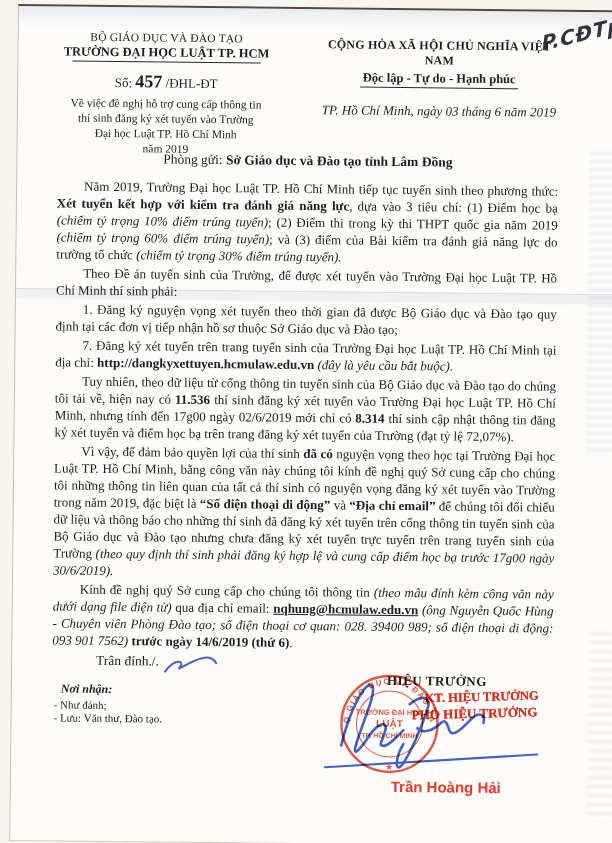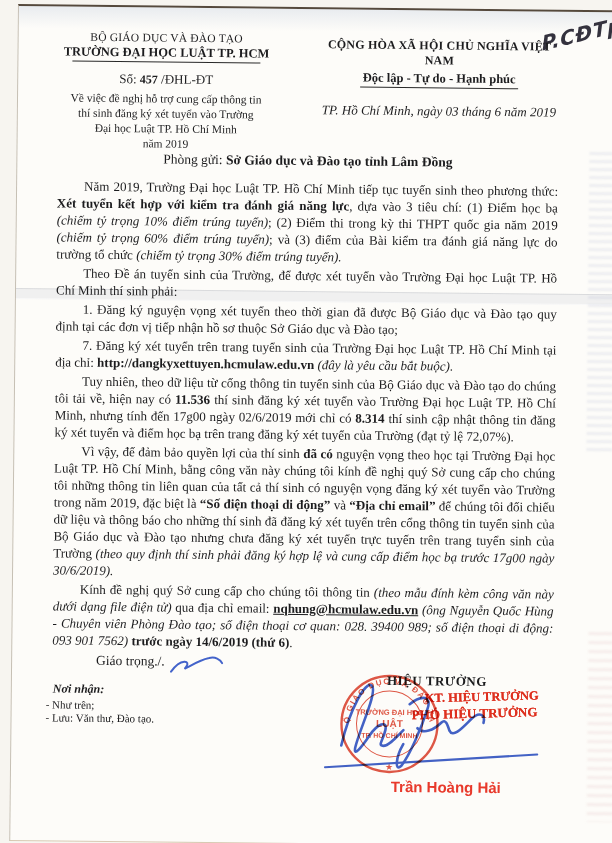--- a/index.html
+++ b/index.html
@@ -38,42 +38,42 @@
     font-style:italic;font-weight:bold;font-size:20px;letter-spacing:1px;
     color:#34323e;transform:rotate(-14deg) skewX(-10deg);
   }
 
   
   .hdr-left{position:absolute;left:17px;top:24px;width:262px;text-align:center;}
   .hdr-ministry{font-size:11.5px;letter-spacing:.2px;}
   .hdr-univ{font-size:12.5px;font-weight:bold;margin-top:2px;}
   .hdr-univ-rule{width:188px;height:0;border-bottom:1px solid #2a2a2a;margin:1px auto 0 auto;}
   .hdr-number{font-size:13px;margin-top:9px;}
-  .hdr-number b{font-size:12px;}
+  .hdr-number b{font-size:18px;}
   .subject{margin-top:4px;font-size:11.5px;line-height:15px;}
   .hdr-right{position:absolute;left:299px;top:28px;width:244px;text-align:center;}
   .hdr-country{font-size:12px;font-weight:bold;letter-spacing:.2px;}
   .hdr-motto{font-size:12.5px;font-weight:bold;margin-top:3px;}
   .hdr-motto-rule{width:158px;height:0;border-bottom:1px solid #2a2a2a;margin:1px auto 0 auto;}
   .hdr-date{font-size:13px;font-style:italic;margin-top:15px;}
 
   
   .doc-body{position:absolute;left:40px;top:144px;width:501px;}
   .kinh-gui{text-align:center;font-size:13.5px;margin-bottom:11px;}
   .kinh-gui .name{font-weight:bold;}
   .para{margin:0 0 2px 0;font-size:13px;line-height:17px;text-align:justify;text-indent:27px;}
   .seg.b{font-weight:bold;}
   .seg.i{font-style:italic;}
   .seg.bu{font-weight:bold;text-decoration:underline;}
   .closing-row{margin-top:4px;margin-left:44px;display:flex;align-items:flex-start;}
   .closing{font-size:13.5px;}
   .closing-squiggle{margin-left:2px;margin-top:-2px;}
 
   
-  .noi-nhan{position:absolute;left:34px;top:676px;font-size:11.5px;line-height:13.5px;}
+  .noi-nhan{position:absolute;left:42px;top:676px;font-size:11.5px;line-height:13.5px;}
   .noi-nhan-label{font-weight:bold;font-style:italic;font-size:12px;margin-left:7px;margin-bottom:2px;}
   .noi-nhan-item{font-size:11px;}
 
   
   .sig-area{position:absolute;left:300px;top:658px;width:270px;height:150px;}
   .sig-title{position:absolute;left:50px;top:5px;width:150px;text-align:center;
     font-size:13px;font-weight:bold;letter-spacing:.5px;}
   .sig-kt{position:absolute;left:90px;top:21px;width:160px;text-align:center;
     font-family:"Liberation Serif",serif;font-size:12.5px;font-weight:bold;color:#e0301f;
     transform:rotate(-2deg);mix-blend-mode:multiply;text-shadow:0 0 .4px #e0301f;}
@@ -126,31 +126,31 @@
     <div>
         <p class="para"><span class="seg ">Năm 2019, Trường Đại học Luật TP. Hồ Chí Minh tiếp tục tuyển sinh theo phương thức: </span><span class="seg b">Xét tuyển kết hợp với kiểm tra đánh giá năng lực</span><span class="seg ">, dựa vào 3 tiêu chí: (1) Điểm học bạ </span><span class="seg i">(chiếm tỷ trọng 10% điểm trúng tuyển)</span><span class="seg ">; (2) Điểm thi trong kỳ thi THPT quốc gia năm 2019 </span><span class="seg i">(chiếm tỷ trọng 60% điểm trúng tuyển)</span><span class="seg ">; và (3) điểm của Bài kiểm tra đánh giá năng lực do trường tổ chức </span><span class="seg i">(chiếm tỷ trọng 30% điểm trúng tuyển).</span></p>
         <p class="para"><span class="seg ">Theo Đề án tuyển sinh của Trường, để được xét tuyển vào Trường Đại học Luật TP. Hồ Chí Minh thí sinh phải:</span></p>
         <p class="para"><span class="seg ">1. Đăng ký nguyện vọng xét tuyển theo thời gian đã được Bộ Giáo dục và Đào tạo quy định tại các đơn vị tiếp nhận hồ sơ thuộc Sở Giáo dục và Đào tạo;</span></p>
         <p class="para"><span class="seg ">7. Đăng ký xét tuyển trên trang tuyển sinh của Trường Đại học Luật TP. Hồ Chí Minh tại địa chỉ: </span><span class="seg b">http://dangkyxettuyen.hcmulaw.edu.vn</span><span class="seg "> </span><span class="seg i">(đây là yêu cầu bắt buộc).</span></p>
         <p class="para"><span class="seg ">Tuy nhiên, theo dữ liệu từ cổng thông tin tuyển sinh của Bộ Giáo dục và Đào tạo do chúng tôi tải về, hiện nay có </span><span class="seg b">11.536</span><span class="seg "> thí sinh đăng ký xét tuyển vào Trường Đại học Luật TP. Hồ Chí Minh, nhưng tính đến 17g00 ngày 02/6/2019 mới chỉ có </span><span class="seg b">8.314</span><span class="seg "> thí sinh cập nhật thông tin đăng ký xét tuyển và điểm học bạ trên trang đăng ký xét tuyển của Trường (đạt tỷ lệ 72,07%).</span></p>
         <p class="para"><span class="seg ">Vì vậy, để đảm bảo quyền lợi của thí sinh </span><span class="seg b">đã có</span><span class="seg "> nguyện vọng theo học tại Trường Đại học Luật TP. Hồ Chí Minh, bằng công văn này chúng tôi kính đề nghị quý Sở cung cấp cho chúng tôi những thông tin liên quan của tất cả thí sinh có nguyện vọng đăng ký xét tuyển vào Trường trong năm 2019, đặc biệt là </span><span class="seg b">“Số điện thoại di động”</span><span class="seg "> và </span><span class="seg b">“Địa chỉ email”</span><span class="seg "> để chúng tôi đối chiếu dữ liệu và thông báo cho những thí sinh đã đăng ký xét tuyển trên cổng thông tin tuyển sinh của Bộ Giáo dục và Đào tạo nhưng chưa đăng ký xét tuyển trực tuyến trên trang tuyển sinh của Trường </span><span class="seg i">(theo quy định thí sinh phải đăng ký hợp lệ và cung cấp điểm học bạ trước 17g00 ngày 30/6/2019).</span></p>
         <p class="para"><span class="seg ">Kính đề nghị quý Sở cung cấp cho chúng tôi thông tin </span><span class="seg i">(theo mẫu đính kèm công văn này dưới dạng file điện tử)</span><span class="seg "> qua địa chỉ email: </span><span class="seg bu">nqhung@hcmulaw.edu.vn</span><span class="seg "> </span><span class="seg i">(ông Nguyễn Quốc Hùng - Chuyên viên Phòng Đào tạo; số điện thoại cơ quan: 028. 39400 989; số điện thoại di động: 093 901 7562)</span><span class="seg "> </span><span class="seg b">trước ngày 14/6/2019 (thứ 6)</span><span class="seg ">.</span></p>
       </div>
     <div class="closing-row">
-      <span class="closing">Giáo trọng./.</span>
+      <span class="closing">Trân đính./.</span>
       <svg class="closing-squiggle" width="58" height="26" viewBox="0 0 58 26">
         <path d="M4,20 C14,6 24,9 19,15 C14,21 28,9 42,6 C48,4.5 53,7 55,11" fill="none" stroke="#2f52c4" stroke-width="2" stroke-linecap="round" opacity=".9"></path>
       </svg>
     </div>
   </div>
 
   <div class="noi-nhan">
     <div class="noi-nhan-label">Nơi nhận:</div>
     <div>
-        <div class="noi-nhan-item">- Như trên;</div>
+        <div class="noi-nhan-item">- Như đánh;</div>
         <div class="noi-nhan-item">- Lưu: Văn thư, Đào tạo.</div>
       </div>
   </div>
 
   <div class="sig-area">
     <div class="sig-title">HIỆU TRƯỞNG</div>
     <div class="sig-kt">KT. HIỆU TRƯỞNG</div>
     <div class="sig-pho">PHÓ HIỆU TRƯỞNG</div>
 
     <svg class="seal-svg" width="116" height="116" viewBox="0 0 116 116">

